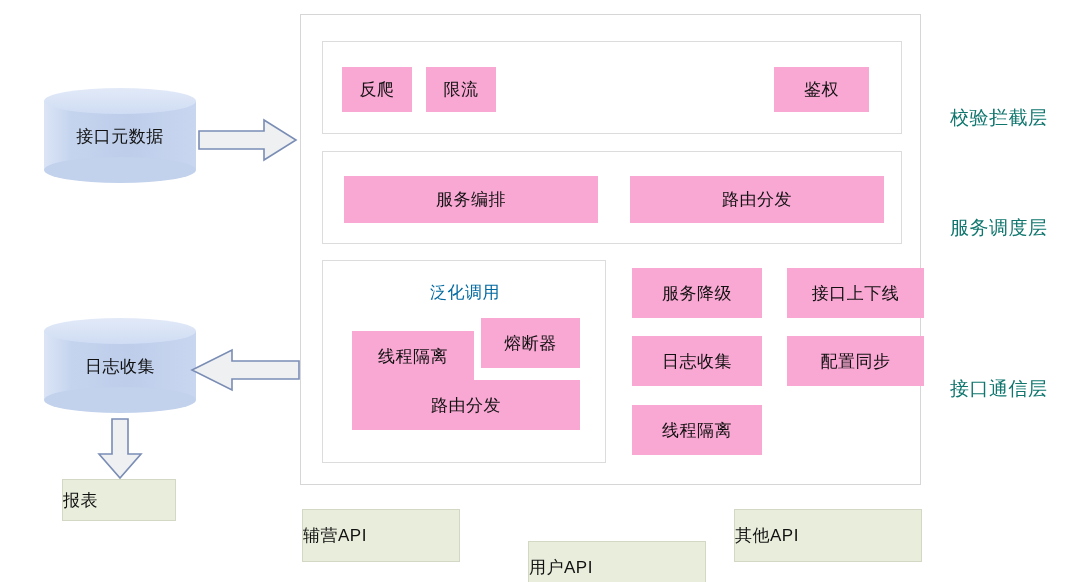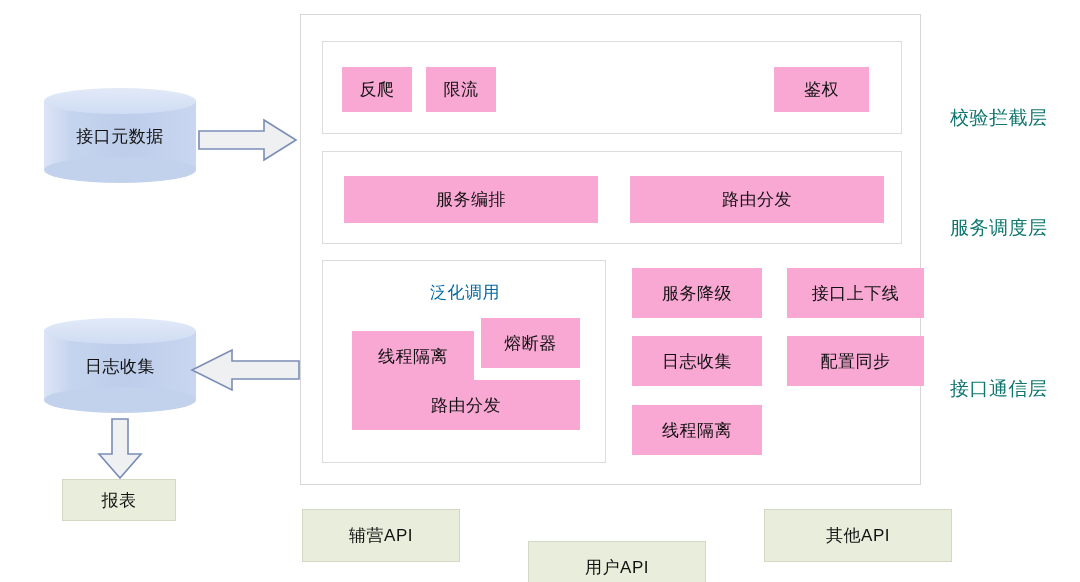--- a/index.html
+++ b/index.html
@@ -61,21 +61,20 @@
   .block-arrow { position: absolute; }
 
   
   .green-box {
     position: absolute;
     box-sizing: border-box;
     background: #e9eedc;
     border: 1px solid #d2d8c4;
     display: flex;
     align-items: center;
-    justify-content: center;
     font-size: 17px;
     color: #111111;
     letter-spacing: 0.5px;
   }
 
   
   #arch-container {
     position: absolute;
     left: 300px;
     top: 14px;
@@ -241,15 +240,15 @@
 <div class="layer-name" style="left:950px; top:349px;">
   <span>接口通信层</span>
 </div>
 
 <div class="green-box" style="left:302px; top:509px; width:158px; height:53px;">
   <span>辅营API</span>
 </div>
 <div class="green-box" style="left:528px; top:509px; width:178px; height:53px;margin-top:32px;">
   <span>用户API</span>
 </div>
-<div class="green-box" style="left:734px; top:509px; width:188px; height:53px;margin-left:30px;">
+<div class="green-box" style="left:734px; top:509px; width:188px; height:53px;">
   <span>其他API</span>
 </div>
 
 </body></html>

